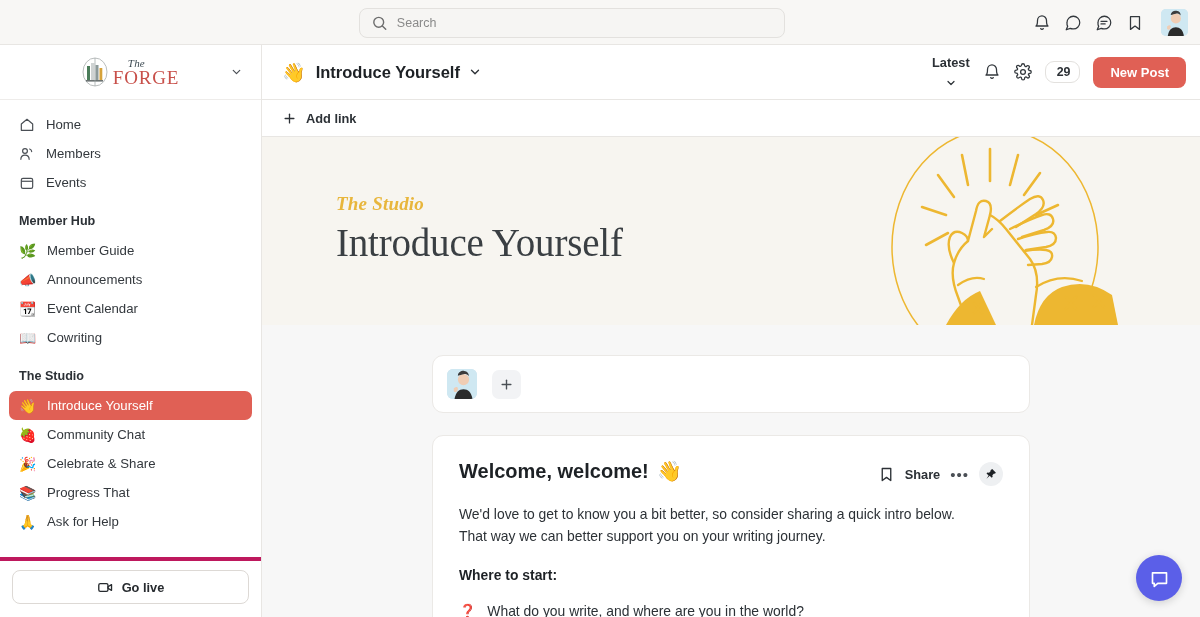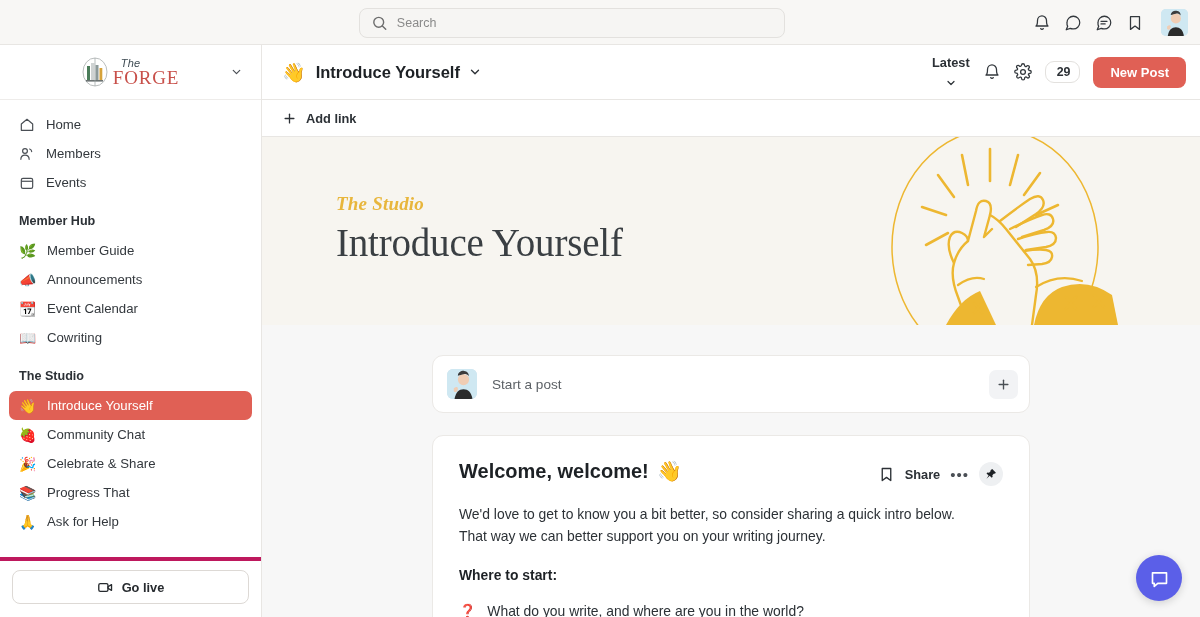--- a/index.html
+++ b/index.html
@@ -57,23 +57,23 @@
   }
   .brandrow {
     height: 55px; min-height: 55px;
     display: flex; align-items: center; justify-content: center;
     border-bottom: 1px solid #eeecea;
     position: relative;
   }
   .logo { display: flex; align-items: center; gap: 5px; }
   .logo-text { display: flex; flex-direction: column; line-height: 1; }
   .logo-the {
-    font-family: Liberation Sans, sans-serif;
+    font-family: Liberation Serif, serif;
     font-size: 11px; font-style: italic; color: #3d4a52;
-    margin-left: 8px; letter-spacing: .2px;
+    margin-left: 15px; letter-spacing: .2px;
   }
   .logo-forge {
     font-family: "Liberation Serif", serif;
     font-size: 19px; color: #c8504a; letter-spacing: .8px;
     margin-top: -1px;
   }
   .brand-caret {
     position: absolute; right: 18px; top: 50%; transform: translateY(-50%);
     cursor: pointer;
   }
@@ -456,21 +456,20 @@
         <div class="feed">
 
           <div class="composer">
             <svg class="comp-avatar" viewBox="0 0 40 40">
               <rect width="40" height="40" fill="#cfe8f2"></rect>
               <circle cx="22" cy="14" r="7.5" fill="#f0cdb4"></circle>
               <path d="M10 40c1.5-9 6-13 12-13s10.5 4 12 13z" fill="#2b2b2b"></path>
               <path d="M14.5 9c0-5 5-7 8.5-6.5 4 .6 6.5 3 6 7-2-2.5-4.5-3-7-2.5-2.5.5-4.5 1.2-7.5 2z" fill="#3c3c3c"></path>
               <path d="M9 26c2-2 4-2.5 5-1.5s.5 4-1 5.5-4 .5-4-1z" fill="#f0cdb4"></path>
             </svg>
-            <span class="comp-placeholder">Start a post</span>
             <div class="comp-plus">
               <svg width="15" height="15" viewBox="0 0 24 24" stroke="#4a4f55" stroke-width="2.2" stroke-linecap="round">
                 <line x1="12" y1="5" x2="12" y2="19"></line>
                   <line x1="5" y1="12" x2="19" y2="12"></line>
               </svg>
             </div>
           </div>
 
           <div class="post">
             <div class="post-head">

